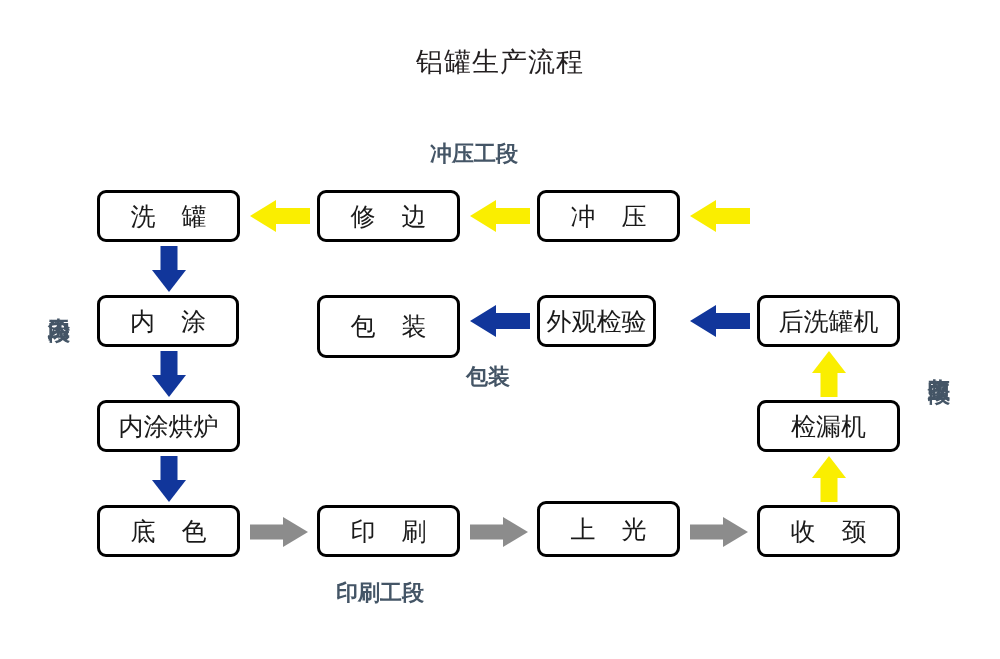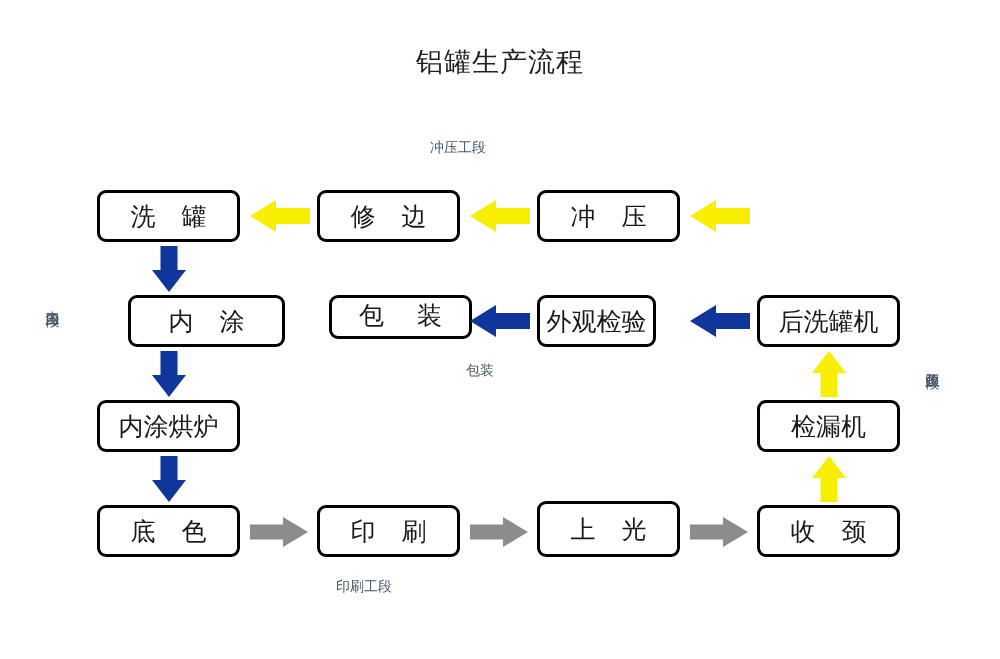--- a/index.html
+++ b/index.html
@@ -36,22 +36,23 @@
     font-size:25px;
     line-height:1;
     white-space:nowrap;
   }
   .box.sp{letter-spacing:9px;text-indent:9px;}
 
   
   .section-label{
     position:absolute;
     color:#445566;
-    font-size:14px;
+    font-size:22px;
     white-space:nowrap;
+    font-weight:bold;
   }
   .section-label.vert{
     writing-mode:vertical-rl;
     text-orientation:upright;
     letter-spacing:1px;
   }
 
   
   .arrow{position:absolute;}
   .arrow .shaft{position:absolute;}
@@ -84,22 +85,22 @@
   <div class="section-label" style="left:336px;top:578px;">印刷工段</div>
 
   <div class="section-label vert" style="left:44px;top:300px;">内涂工段</div>
 
   <div class="section-label vert" style="left:924px;top:362px;">收颈工段</div>
 
   <div class="box sp" style="left:97px;top:190px;width:143px;height:52px;">洗  罐</div>
   <div class="box sp" style="left:317px;top:190px;width:143px;height:52px;">修  边</div>
   <div class="box sp" style="left:537px;top:190px;width:143px;height:52px;">冲  压</div>
 
-  <div class="box sp" style="left:97px;top:295px;width:157px;height:52px;margin-left:31px;">内  涂</div>
-  <div class="box sp" style="left:329px;top:295px;width:143px;height:44px;font-family:Liberation Mono, monospace;">包  装</div>
+  <div class="box sp" style="left:97px;top:295px;width:142px;height:52px;">内  涂</div>
+  <div class="box sp" style="left:317px;top:295px;width:143px;height:63px;">包  装</div>
   <div class="box" style="left:537px;top:295px;width:119px;height:52px;">外观检验</div>
   <div class="box" style="left:757px;top:295px;width:143px;height:52px;">后洗罐机</div>
 
   <div class="box" style="left:97px;top:400px;width:143px;height:52px;">内涂烘炉</div>
   <div class="box" style="left:757px;top:400px;width:143px;height:52px;">检漏机</div>
 
   <div class="box sp" style="left:97px;top:505px;width:143px;height:52px;">底  色</div>
   <div class="box sp" style="left:317px;top:505px;width:143px;height:52px;text-align:center;">印  刷</div>
   <div class="box sp" style="left:537px;top:501px;width:143px;height:56px;">上  光</div>
   <div class="box sp" style="left:757px;top:505px;width:143px;height:52px;">收  颈</div>

